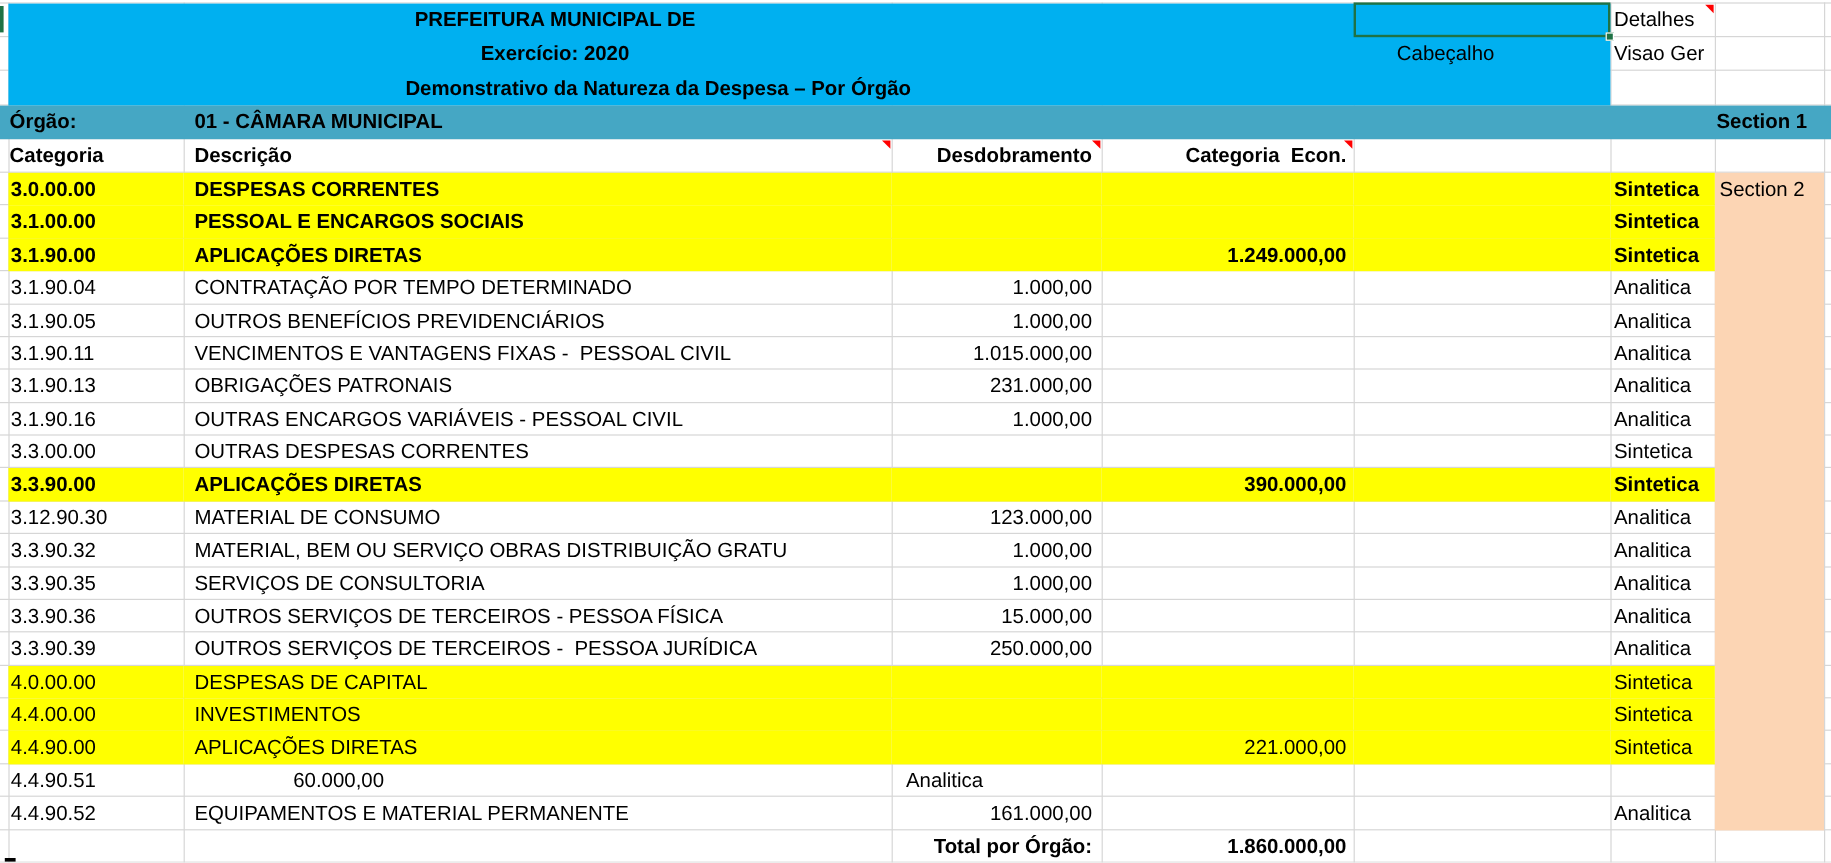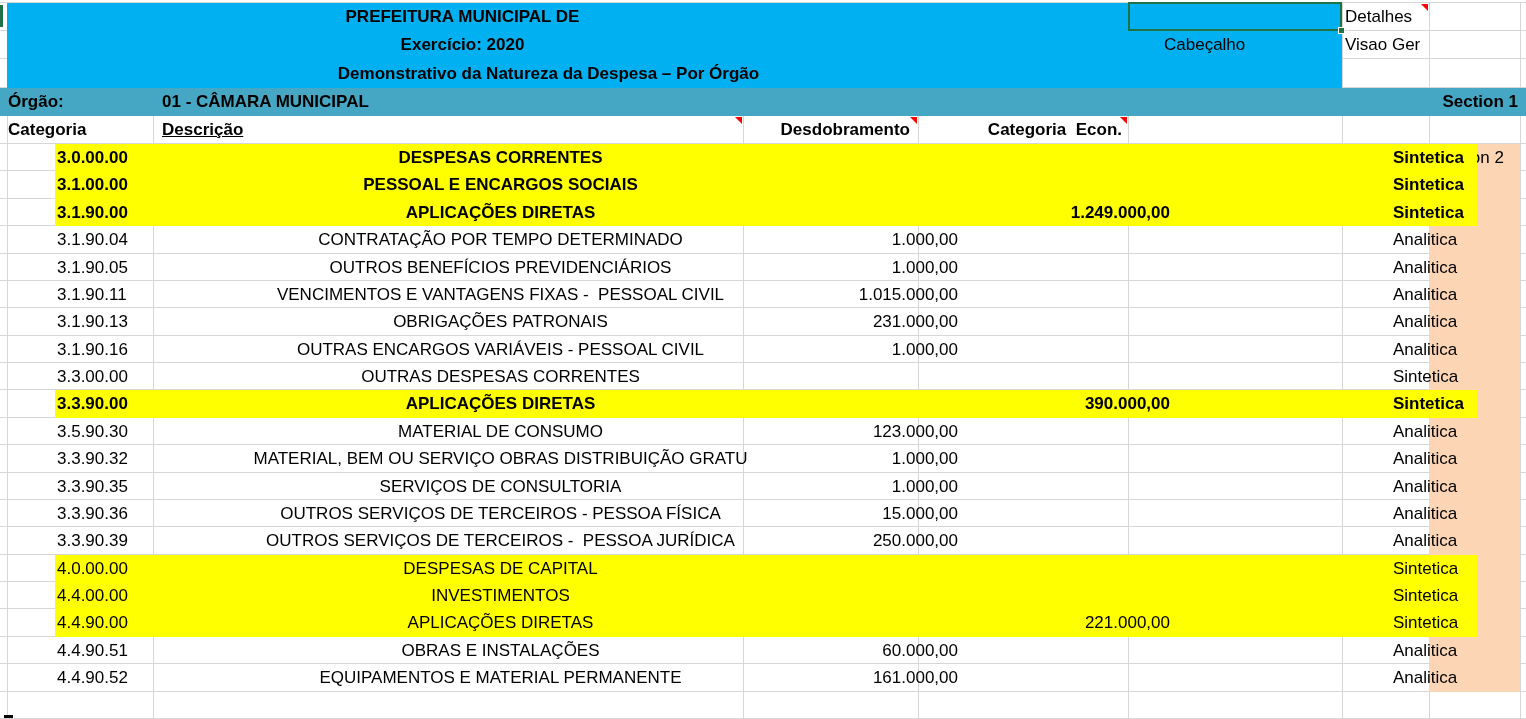--- a/index.html
+++ b/index.html
@@ -17,42 +17,42 @@
   .teal-band{left:0;top:88px;width:1526px;height:28px;}
   .title-line{left:7px;text-align:center;font-weight:bold;line-height:28px;height:28px;}
   .t1{top:3px;width:911px;}
   .t2{top:31px;width:911px;}
   .t3{top:59px;width:1083px;height:29px;line-height:29px;}
   .cab{left:1164px;top:31px;width:210px;height:28px;line-height:28px;text-align:left;padding-right:4px;}
   .det{left:1345px;top:3px;height:28px;line-height:28px;}
   .vis{left:1345px;top:31px;height:28px;line-height:28px;}
   .orgao-label{left:8px;top:88px;height:28px;line-height:28px;font-weight:bold;}
   .orgao-value{left:162px;top:88px;height:28px;line-height:28px;font-weight:bold;}
-  .section1{right:8px;top:88px;height:28px;line-height:28px;font-weight:bold;}
+  .section1{right:20px;top:88px;height:28px;line-height:28px;font-weight:bold;}
   .hl{position:absolute;z-index:4;font-weight:bold;height:28px;line-height:28px;white-space:pre;text-align:right;}
   .h-cat{left:8px;top:116px;}
-  .h-desc{left:162px;top:116px;text-decoration:underline;}
+  .h-desc{left:162px;top:116px;}
   .h-desd{left:743px;top:116px;width:175px;text-align:right;padding-right:8px;}
   .h-cate{left:918px;top:116px;width:210px;text-align:right;padding-right:6px;}
   .tri{position:absolute;z-index:5;width:0;height:0;
        border-left:7px solid transparent;border-top:7px solid #ff0000;}
   .sel{position:absolute;z-index:6;left:1128px;top:2px;width:214px;height:29px;
        border:2px solid #1f7245;}
   .sel .handle{position:absolute;right:-5px;bottom:-5px;width:7px;height:7px;
        background:#1f7245;border:1px solid #fff;}
   .green-bar{position:absolute;z-index:6;left:0;top:5px;width:3px;height:22px;background:#1f7245;}
   .section2{position:absolute;z-index:2;left:1429px;top:144px;width:91px;height:548px;
        padding-left:4px;line-height:27px;}
   .rows{position:absolute;z-index:3;left:0;top:144px;width:1526px;height:575px;
        display:flex;flex-direction:column;}
-  .trow{display:flex;height:27.381px;position:relative;padding-left:48px;}
+  .trow{display:flex;height:27.381px;position:relative;}
   .c{white-space:pre;overflow:hidden;line-height:27.381px;height:100%;}
   .sliver{width:7px;}
   .code{width:146px;padding-left:2px;}
-  .desc{width:590px;padding-left:9px;text-align:center;}
+  .desc{width:590px;padding-left:9px;}
   .desd{width:175px;text-align:right;padding-right:8px;}
   .cate{width:210px;text-align:right;padding-right:6px;}
   .gap{width:214px;}
   .tipo{width:87px;padding-left:3px;}
   .rest{flex:1;}
   .trow.sb .c:not(.sliver):not(.rest),
   .trow.sp .c:not(.sliver):not(.rest){background:#ffff00;}
   .trow.sb .code,.trow.sb .desc,.trow.sb .cate,.trow.sb .tipo{font-weight:bold;}
   .trow.total .desd,.trow.total .cate{font-weight:bold;}
   .clip-mark{position:absolute;z-index:4;left:4px;top:715px;width:9px;height:3px;background:#000;}
@@ -227,21 +227,21 @@
         <div class="c code">3.3.90.00</div>
         <div class="c desc">APLICAÇÕES DIRETAS</div>
         <div class="c desd"></div>
         <div class="c cate">390.000,00</div>
         <div class="c gap"></div>
         <div class="c tipo">Sintetica</div>
         <div class="c rest"></div>
       </div>
       <div class="trow a">
         <div class="c sliver"></div>
-        <div class="c code">3.5.90.30</div>
+        <div class="c code">3.12.90.30</div>
         <div class="c desc">MATERIAL DE CONSUMO</div>
         <div class="c desd">123.000,00</div>
         <div class="c cate"></div>
         <div class="c gap"></div>
         <div class="c tipo">Analitica</div>
         <div class="c rest"></div>
       </div>
       <div class="trow a">
         <div class="c sliver"></div>
         <div class="c code">3.3.90.32</div>
@@ -308,33 +308,42 @@
         <div class="c desc">APLICAÇÕES DIRETAS</div>
         <div class="c desd"></div>
         <div class="c cate">221.000,00</div>
         <div class="c gap"></div>
         <div class="c tipo">Sintetica</div>
         <div class="c rest"></div>
       </div>
       <div class="trow a">
         <div class="c sliver"></div>
         <div class="c code">4.4.90.51</div>
-        <div class="c desc">OBRAS E INSTALAÇÕES</div>
         <div class="c desd">60.000,00</div>
         <div class="c cate"></div>
         <div class="c gap"></div>
         <div class="c tipo">Analitica</div>
         <div class="c rest"></div>
       </div>
       <div class="trow a">
         <div class="c sliver"></div>
         <div class="c code">4.4.90.52</div>
         <div class="c desc">EQUIPAMENTOS E MATERIAL PERMANENTE</div>
         <div class="c desd">161.000,00</div>
         <div class="c cate"></div>
         <div class="c gap"></div>
         <div class="c tipo">Analitica</div>
         <div class="c rest"></div>
       </div>
+      <div class="trow total">
+        <div class="c sliver"></div>
+        <div class="c code"></div>
+        <div class="c desc"></div>
+        <div class="c desd">Total por Órgão:</div>
+        <div class="c cate">1.860.000,00</div>
+        <div class="c gap"></div>
+        <div class="c tipo"></div>
+        <div class="c rest"></div>
+      </div>
     </div>
 
   <div class="clip-mark"></div>
 </div>
 
 </body></html>

